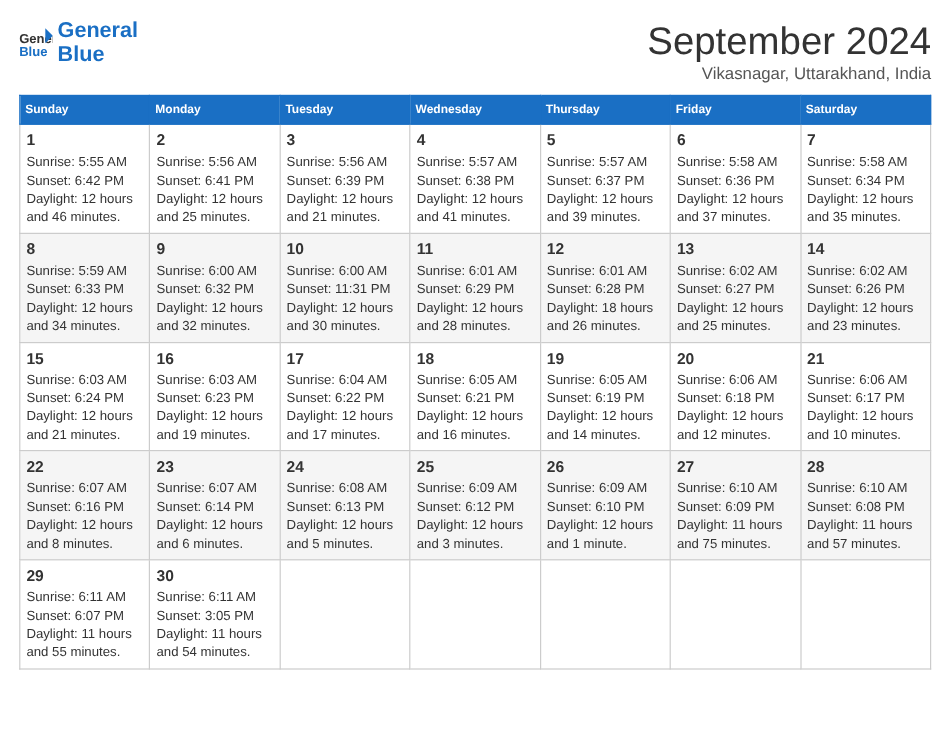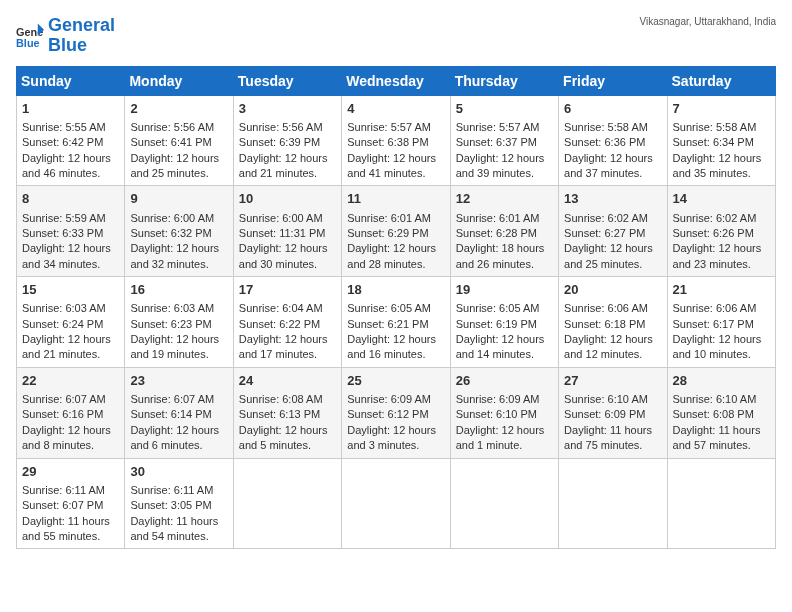--- a/index.html
+++ b/index.html
@@ -36,34 +36,34 @@
     }
     .title-block {
       text-align: right;
     }
     .month-title {
       font-size: 32px;
       font-weight: normal;
       color: #333;
     }
     .location {
-      font-size: 10px;
+      font-size: 14px;
       color: #555;
     }
     table {
       width: 100%;
       border-collapse: collapse;
       font-size: 11px;
     }
     thead th {
       background: #1a6fc4;
       color: #fff;
       padding: 6px 4px;
       text-align: left;
-      font-size: 14px;
+      font-size: 10px;
       font-weight: bold;
       border: 1px solid #1a6fc4;
     }
     tbody td {
       border: 1px solid #ccc;
       vertical-align: top;
       padding: 4px 5px;
       height: 80px;
       width: calc(100% / 7);
       color: #333;
@@ -95,20 +95,21 @@
       <text x="0" y="32" font-size="14" fill="#1a6fc4" font-weight="bold">Blue</text>
       <polygon points="28,2 36,10 28,18" fill="#1a6fc4"></polygon>
     </svg>
     <div>
       <div class="logo-text">
         <span>General</span><br><span style="color:#1a6fc4">Blue</span>
       </div>
     </div>
   </div>
   <div class="title-block">
+    <div class="month-title">September 2024</div>
     <div class="location">Vikasnagar, Uttarakhand, India</div>
   </div>
 </div>
 
 <table>
   <thead>
     <tr id="header-row">
         <th>Sunday</th>
         <th>Monday</th>
         <th>Tuesday</th>

